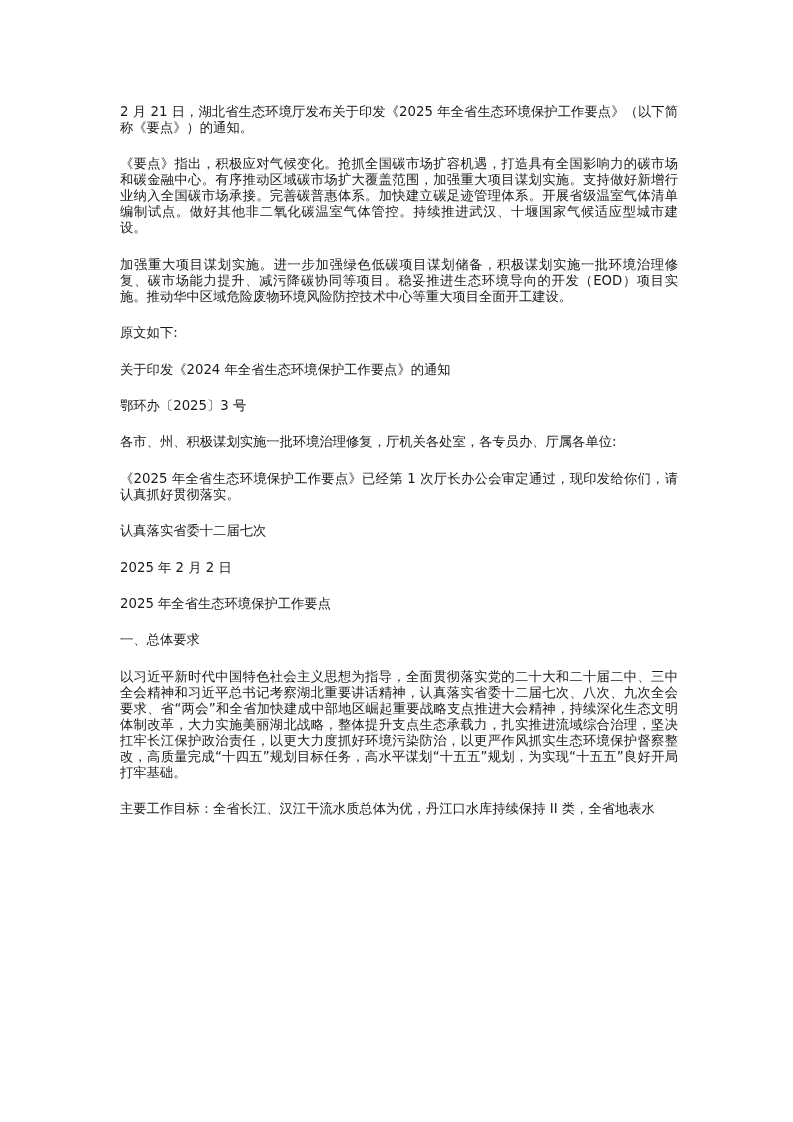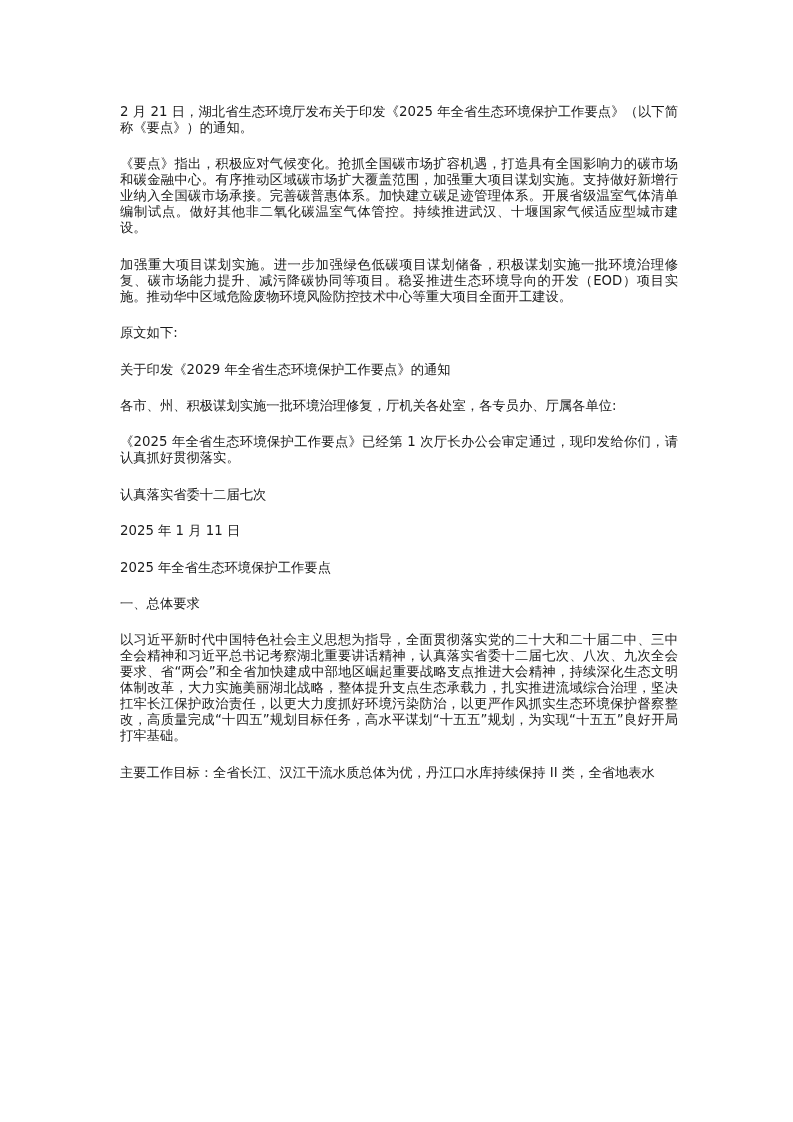--- a/index.html
+++ b/index.html
@@ -18,22 +18,23 @@
   .page p { margin: 0 0 20.4px 0; }
 </style>
 </head>
 <body>
 
 <div class="page">
   <p>2 月 21 日，湖北省生态环境厅发布关于印发《2025 年全省生态环境保护工作要点》（以下简称《要点》）的通知。</p>
   <p>《要点》指出，积极应对气候变化。抢抓全国碳市场扩容机遇，打造具有全国影响力的碳市场和碳金融中心。有序推动区域碳市场扩大覆盖范围，加强重大项目谋划实施。支持做好新增行业纳入全国碳市场承接。完善碳普惠体系。加快建立碳足迹管理体系。开展省级温室气体清单编制试点。做好其他非二氧化碳温室气体管控。持续推进武汉、十堰国家气候适应型城市建设。</p>
   <p>加强重大项目谋划实施。进一步加强绿色低碳项目谋划储备，积极谋划实施一批环境治理修复、碳市场能力提升、减污降碳协同等项目。稳妥推进生态环境导向的开发（EOD）项目实施。推动华中区域危险废物环境风险防控技术中心等重大项目全面开工建设。</p>
   <p>原文如下:</p>
-  <p>关于印发《2029 年全省生态环境保护工作要点》的通知</p>
+  <p>关于印发《2024 年全省生态环境保护工作要点》的通知</p>
+  <p>鄂环办〔2025〕3 号</p>
   <p>各市、州、积极谋划实施一批环境治理修复，厅机关各处室，各专员办、厅属各单位:</p>
   <p>《2025 年全省生态环境保护工作要点》已经第 1 次厅长办公会审定通过，现印发给你们，请认真抓好贯彻落实。</p>
   <p>认真落实省委十二届七次</p>
-  <p>2025 年 1 月 11 日</p>
+  <p>2025 年 2 月 2 日</p>
   <p>2025 年全省生态环境保护工作要点</p>
   <p>一、总体要求</p>
   <p>以习近平新时代中国特色社会主义思想为指导，全面贯彻落实党的二十大和二十届二中、三中全会精神和习近平总书记考察湖北重要讲话精神，认真落实省委十二届七次、八次、九次全会要求、省“两会”和全省加快建成中部地区崛起重要战略支点推进大会精神，持续深化生态文明体制改革，大力实施美丽湖北战略，整体提升支点生态承载力，扎实推进流域综合治理，坚决扛牢长江保护政治责任，以更大力度抓好环境污染防治，以更严作风抓实生态环境保护督察整改，高质量完成“十四五”规划目标任务，高水平谋划“十五五”规划，为实现“十五五”良好开局打牢基础。</p>
   <p>主要工作目标：全省长江、汉江干流水质总体为优，丹江口水库持续保持 II 类，全省地表水</p>
 </div>
 
 </body></html>

